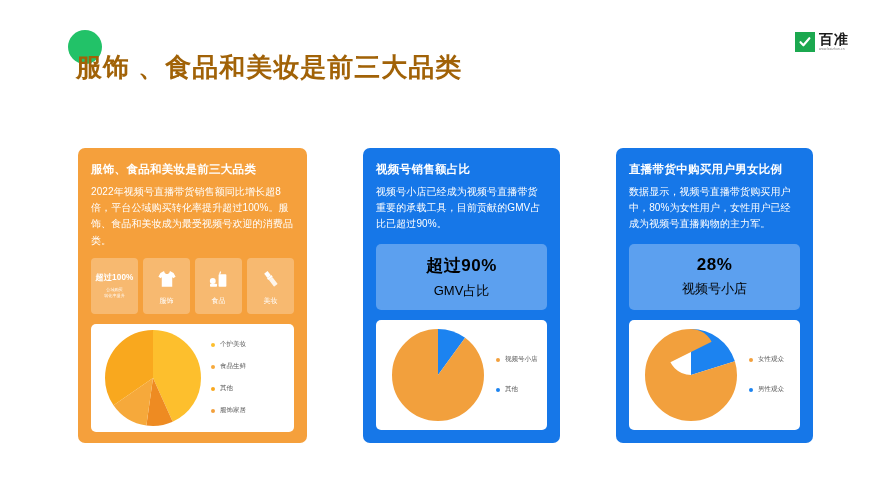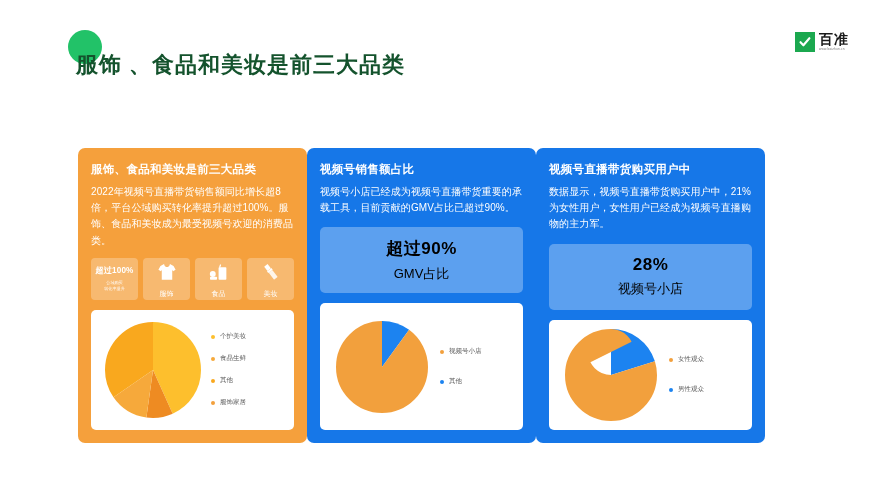--- a/index.html
+++ b/index.html
@@ -14,21 +14,21 @@
   
   .header { position:absolute; left:0; top:0; width:889px; height:130px; }
 
   .green-dot {
     position:absolute; left:68px; top:30px;
     width:34px; height:34px; border-radius:50%;
     background:#22C268;
   }
   .title-cn {
     position:absolute; left:76px; top:50px;
-    font-size:22px; font-weight:bold; color:#14532d;
+    font-size:26px; font-weight:bold; color:#a16207;
     letter-spacing:1px; white-space:nowrap;
   }
   .title-en {
     position:absolute; left:76px; top:84px;
     font-size:13.5px; font-weight:bold; color:#1f1f1f;
     letter-spacing:0.4px; white-space:nowrap;
   }
 
   .logo { position:absolute; right:40px; top:32px; display:flex; align-items:center; gap:4px; }
   .logo-mark {
@@ -37,46 +37,46 @@
   }
   .logo-mark svg { display:block; }
   .logo-text { display:flex; flex-direction:column; line-height:1; }
   .logo-cn { font-size:14px; font-weight:bold; color:#1a1a1a; letter-spacing:1px; }
   .logo-sub { font-size:3.2px; color:#7a7a7a; letter-spacing:0.2px; margin-top:2px; }
 
   
   .cards {
     position:absolute; left:78px; top:148px;
     width:735px; height:295px;
-    display:flex; 
+    display:flex; gap:24px;
   }
   .card {
     width:229px; height:295px;
     border-radius:7px;
     padding:14px 13px 13px 13px;
     display:flex; flex-direction:column;
   }
   .card-orange { background:#F5A03C; }
-  .card-blue   { background:#1677E8; }
+  .card-blue   { background:#1677E8;margin-left:32px; }
 
   .card-title {
     font-size:11.5px; font-weight:bold; color:#ffffff;
     letter-spacing:0.3px; margin-bottom:7px;
   }
   .card-desc {
     font-size:10px; color:#ffffff; line-height:1.62;
     letter-spacing:0.1px;
   }
 
   
   .icon-strip {
     display:flex; gap:5px; margin-top:9px;
   }
   .icon-box {
-    width:49px; height:42px;
+    width:49px; height:56px;
     background:rgba(255,255,255,0.27);
     border-radius:4px;
     display:flex; flex-direction:column;
     align-items:center; justify-content:center;
     color:#ffffff; text-align:center;
   }
   .icon-box .stat-num { font-size:8.2px; font-weight:bold; letter-spacing:0.1px; }
   .icon-box .stat-sub { font-size:4.1px; line-height:1.45; margin-top:4px; opacity:0.95; }
   .icon-box .glyph { height:26px; display:flex; align-items:center; justify-content:center; }
   .icon-box .glyph svg { display:block; }
@@ -240,22 +240,22 @@
         </div>
         <div class="legend-item">
           <span class="legend-dot" style="background:#1C83F0"></span>
           <span class="legend-label">其他</span>
         </div>
       </div>
     </div>
   </div>
 
   <div class="card card-blue">
-    <div class="card-title">视频号直播带货购买用户中</div>
-    <div class="card-desc">数据显示，视频号直播带货购买用户中，21%为女性用户，女性用户已经成为视频号直播购物的主力军。</div>
+    <div class="card-title">直播带货中购买用户男女比例</div>
+    <div class="card-desc">数据显示，视频号直播带货购买用户中，80%为女性用户，女性用户已经成为视频号直播购物的主力军。</div>
 
     <div class="highlight">
       <span class="big">28%</span>
       <span class="small">视频号小店</span>
     </div>
 
     <div class="chart-panel">
       <div class="pie-wrap">
 
         <svg width="92" height="92" viewBox="0 0 100 100">

